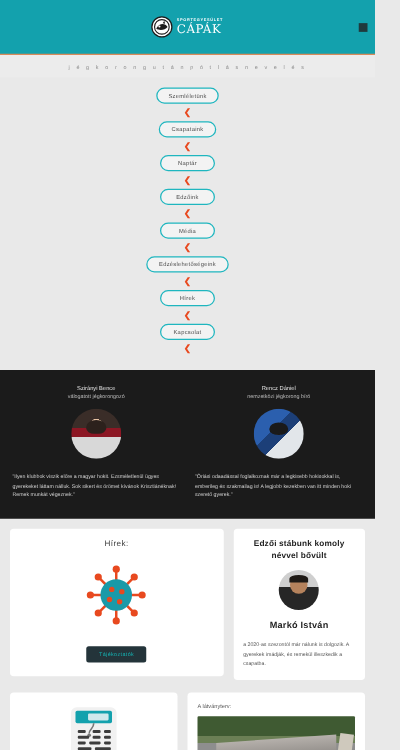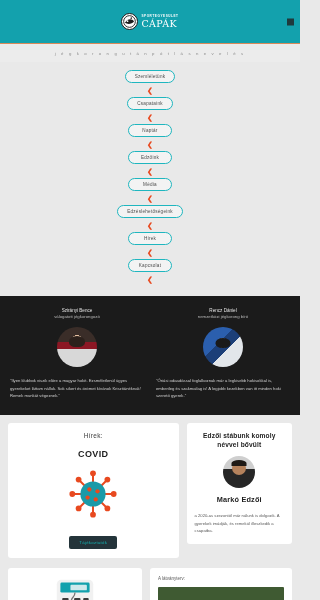--- a/index.html
+++ b/index.html
@@ -272,21 +272,20 @@
     <div class="tavatar av2"></div>
     <div class="tquote">"Óriási odaadással foglalkoznak már a legkisebb hokisokkal is, emberileg és szakmailag is! A legjobb kezekben van itt minden hoki szerető gyerek."</div>
   </div>
 
 </section>
 
 <section class="cards">
 
   <div class="card card-news">
     <div class="hirek-label">Hírek:</div>
-    <div class="covid-title">COVID</div>
     <svg class="virus" width="54" height="54" viewBox="0 0 60 60">
       <g stroke="#e8491f" stroke-width="2.2" stroke-linecap="round">
         <line x1="30" y1="30" x2="30" y2="8"></line>
           <line x1="30" y1="30" x2="45" y2="15"></line>
         <line x1="30" y1="30" x2="52" y2="30"></line>
           <line x1="30" y1="30" x2="45" y2="45"></line>
         <line x1="30" y1="30" x2="30" y2="52"></line>
           <line x1="30" y1="30" x2="15" y2="45"></line>
         <line x1="30" y1="30" x2="8" y2="30"></line>
           <line x1="30" y1="30" x2="15" y2="15"></line>
@@ -308,21 +307,21 @@
         <circle cx="24" cy="34" r="2.4"></circle>
           <circle cx="33" cy="36" r="2.4"></circle>
       </g>
     </svg>
     <span class="btn-dark">Tájékoztatók</span>
   </div>
 
   <div class="card card-coach">
     <div class="coach-title">Edzői stábunk komoly névvel bővült</div>
     <div class="coach-avatar"></div>
-    <div class="coach-name">Markó Edzői</div>
+    <div class="coach-name">Markó István</div>
     <div class="coach-desc">a 2020-as szezontól már nálunk is dolgozik. A gyerekek imádják, és remekül illeszkedik a csapatba.</div>
   </div>
 
 </section>
 
 <section class="bottom">
 
   <div class="card card-build">
     <svg class="build-icon" width="46" height="42" viewBox="0 0 50 46">
       <rect x="5" y="2" width="40" height="42" rx="5" fill="#f1f1f1"></rect>

